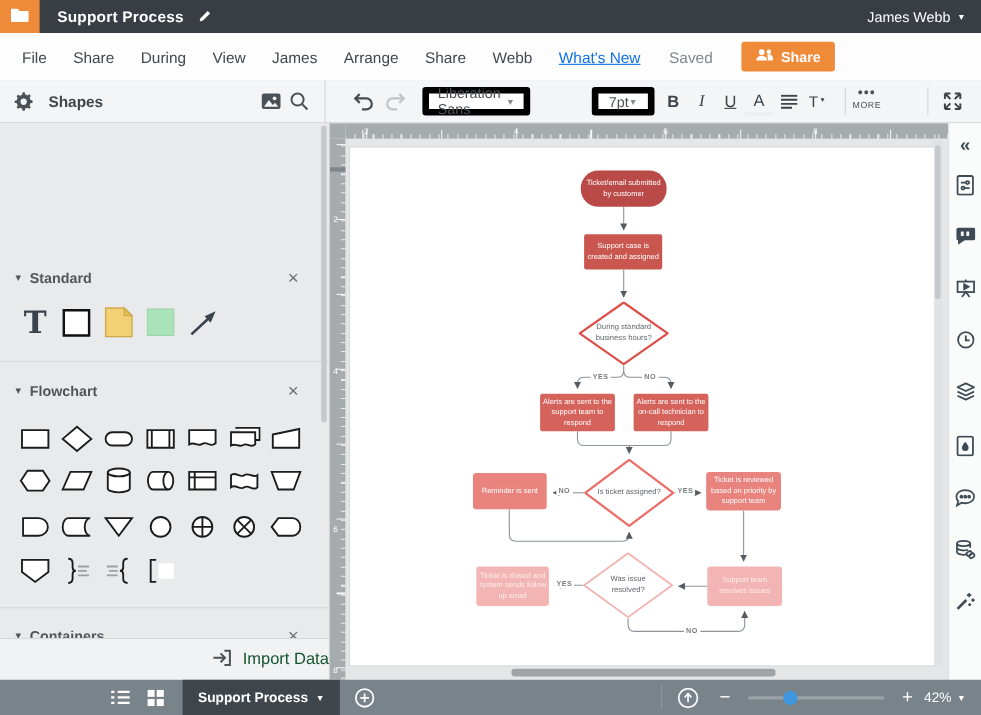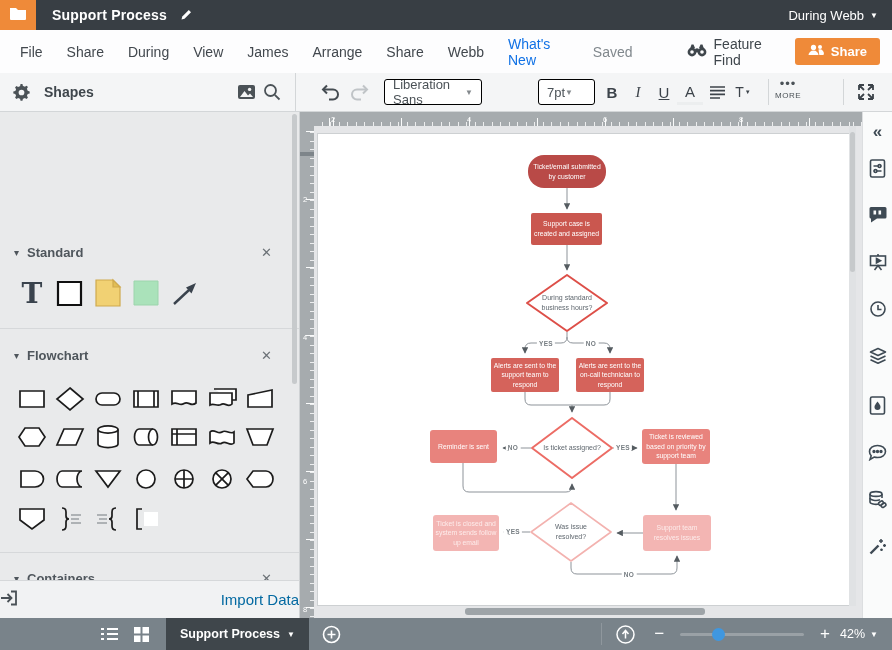--- a/index.html
+++ b/index.html
@@ -16,37 +16,37 @@
   .doc-title { margin-left:16px; font-size:14px; font-weight:bold; letter-spacing:.2px; }
   .title-pencil { margin-left:12px; display:flex; align-items:center; }
   .user-menu { margin-left:auto; margin-right:14px; font-size:13px; display:flex; align-items:center; gap:6px; }
   .caret { font-size:8px; }
 
   
   .menubar { position:absolute; left:0; top:30px; width:892px; height:43px; background:#fdfdfe;
              display:flex; align-items:center; font-size:14px; color:#42484e; }
   .menu-item { padding:0 12px; cursor:default; }
   .menu-item:first-child { padding-left:20px; }
-  .whats-new { color:var(--blue-link,#1071e5); padding:0 12px; }
+  .whats-new { color:var(--blue-link,#1071e5); text-decoration:underline; padding:0 12px; }
   .saved { color:#81888d; padding:0 14px; }
   .feature-find { display:flex; align-items:center; gap:7px; padding:0 12px; color:#3f464c; }
   .btn { height:27px; border-radius:3px; display:flex; align-items:center; gap:7px; padding:0 13px;
          color:#fff; font-size:13px; font-weight:bold; border:none; }
   .btn-present { background:#7b848c; margin-left:14px; }
   .btn-share { background:var(--orange,#ef8a39); margin-left:12px; margin-right:12px; }
 
   
   .toolbar { position:absolute; left:0; top:73px; width:892px; height:39px; background:#f4f5f6;
              border-bottom:1px solid #d3d6d8; }
   .tb-left { position:absolute; left:0; top:0; width:296px; height:38px; border-right:1px solid #d3d6d8;
              display:flex; align-items:center; }
   .shapes-label { font-size:14px; font-weight:bold; color:#3f464c; margin-left:10px; }
   .tb-ic { display:flex; align-items:center; justify-content:center; width:26px; height:26px; color:#4b5257; }
-  .select-box { position:absolute; height:26px; top:6px; background:#fff; border:1px solid #000000; border-radius:3px;
-                display:flex; align-items:center; font-size:13px; color:#4b5257; padding:0 8px; justify-content:flex-start; }
+  .select-box { position:absolute; height:26px; top:6px; background:#fff; border:6px solid #000000; border-radius:3px;
+                display:flex; align-items:center; font-size:13px; color:#4b5257; padding:0 8px; justify-content:center; }
   .fmt { position:absolute; top:6px; width:26px; height:26px; display:flex; align-items:center; justify-content:center;
          font-size:15px; color:#3c434a; }
   .tb-div { position:absolute; top:6px; width:1px; height:26px; background:#d3d6d8; }
   .more-btn { position:absolute; top:4px; display:flex; flex-direction:column; align-items:center; color:#4b5257; }
   .more-dots { font-size:13px; letter-spacing:1px; line-height:14px; }
   .more-txt { font-size:8px; letter-spacing:.5px; }
 
   
   .shape-panel { position:absolute; left:0; top:112px; width:300px; height:468px; background:#e9eaeb;
                  border-right:1px solid #cfd2d4; overflow:hidden; }
@@ -54,21 +54,21 @@
   .sec-caret { margin-left:14px; font-size:10px; color:#4f565c; }
   .sec-title { margin-left:8px; font-size:13px; font-weight:bold; color:#4f565c; }
   .sec-close { position:absolute; right:28px; font-size:13px; color:#6b7176; }
   .sec-div { position:absolute; left:0; width:300px; height:1px; background:#d6d8da; }
   .shape-row { position:absolute; left:16px; display:flex; gap:6px; }
   .shape-cell { width:32px; height:34px; display:flex; align-items:center; justify-content:center; }
   .panel-scroll { position:absolute; left:292px; top:2px; width:5px; height:270px; background:#c7cacc; border-radius:3px; }
 
   .import-footer { position:absolute; left:0; top:580px; width:300px; height:38px; background:#f1f2f3;
                    border-top:1px solid #d6d8da; border-right:1px solid #cfd2d4; display:flex; align-items:center;
-                   justify-content:space-between; gap:10px; font-size:15px; color:#0369a1; }
+                   justify-content:flex-end; gap:10px; font-size:15px; color:#14532d; }
 
   
   .canvas { position:absolute; left:300px; top:112px; width:562px; height:506px; background:#e5e6e8; overflow:hidden; }
   .ruler-top { position:absolute; left:14px; top:0; width:548px; height:14px; background:#a6abae;
     background-image:
       repeating-linear-gradient(90deg, rgba(255,255,255,.8) 0 1px, transparent 1px 8.5px),
       repeating-linear-gradient(90deg, rgba(255,255,255,.95) 0 1px, transparent 1px 68px);
     background-size:100% 4px,100% 8px; background-position:-9px bottom, 19px bottom; background-repeat:repeat-x; }
   .ruler-left { position:absolute; left:0; top:14px; width:14px; height:492px; background:#a6abae;
     background-image:
@@ -133,51 +133,36 @@
           </svg>
       </span>
     </div>
     <div class="doc-title">Support Process</div>
     <span class="title-pencil">
       <svg width="14" height="14" viewBox="0 0 14 14">
           <path d="M2.5,11.5 l0.8,-3 l6.5,-6.5 l2.2,2.2 l-6.5,6.5 Z" fill="#fff"></path>
         </svg>
     </span>
     <div class="user-menu">
-      <span>During Webb</span>
+      <span>James Webb</span>
       <span class="caret">▼</span>
     </div>
   </header>
 
   <nav class="menubar">
     <span class="menu-item">File</span>
     <span class="menu-item">Share</span>
     <span class="menu-item">During</span>
     <span class="menu-item">View</span>
     <span class="menu-item">James</span>
     <span class="menu-item">Arrange</span>
     <span class="menu-item">Share</span>
     <span class="menu-item">Webb</span>
     <a class="whats-new">What's New</a>
     <span class="saved">Saved</span>
-    <span class="feature-find" style="margin-left:28px;">
-      <span>
-        <svg width="20" height="14" viewBox="0 0 20 14">
-            <g fill="#3f464c">
-              <circle cx="5" cy="9" r="4.4"></circle>
-              <circle cx="15" cy="9" r="4.4"></circle>
-              <circle cx="10" cy="7.4" r="2.2"></circle>
-              <path d="M3,6 L4.5,1.5 h2 L8,5 Z M17,6 L15.5,1.5 h-2 L12,5 Z"></path>
-            </g>
-            <circle cx="5" cy="9" r="1.8" fill="#fdfdfe"></circle>
-            <circle cx="15" cy="9" r="1.8" fill="#fdfdfe"></circle>
-          </svg>
-      </span>
-      <span>Feature Find</span>
-    </span>
     <button class="btn btn-share">
       <span>
         <svg width="16" height="12" viewBox="0 0 16 12">
             <g fill="#fff">
               <circle cx="5.5" cy="3.4" r="2.6"></circle>
               <path d="M0.5,11 a5,4.4 0 0 1 10,0 Z"></path>
               <circle cx="12" cy="3" r="2"></circle>
               <path d="M10.5,5.6 a4,4 0 0 1 5,5.4 h-4.2"></path>
             </g>
           </svg>

